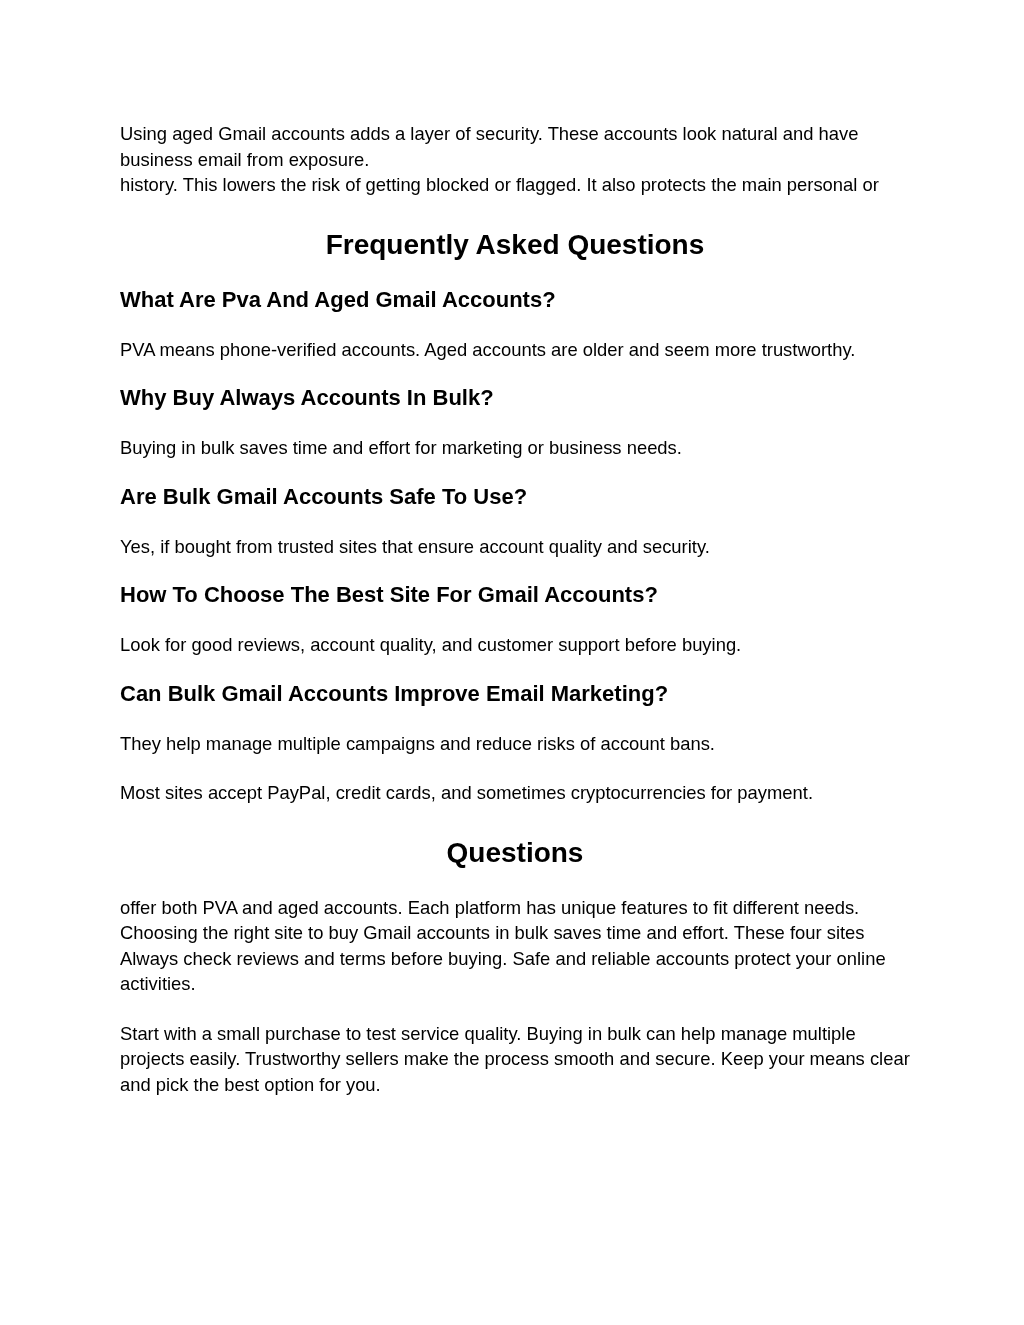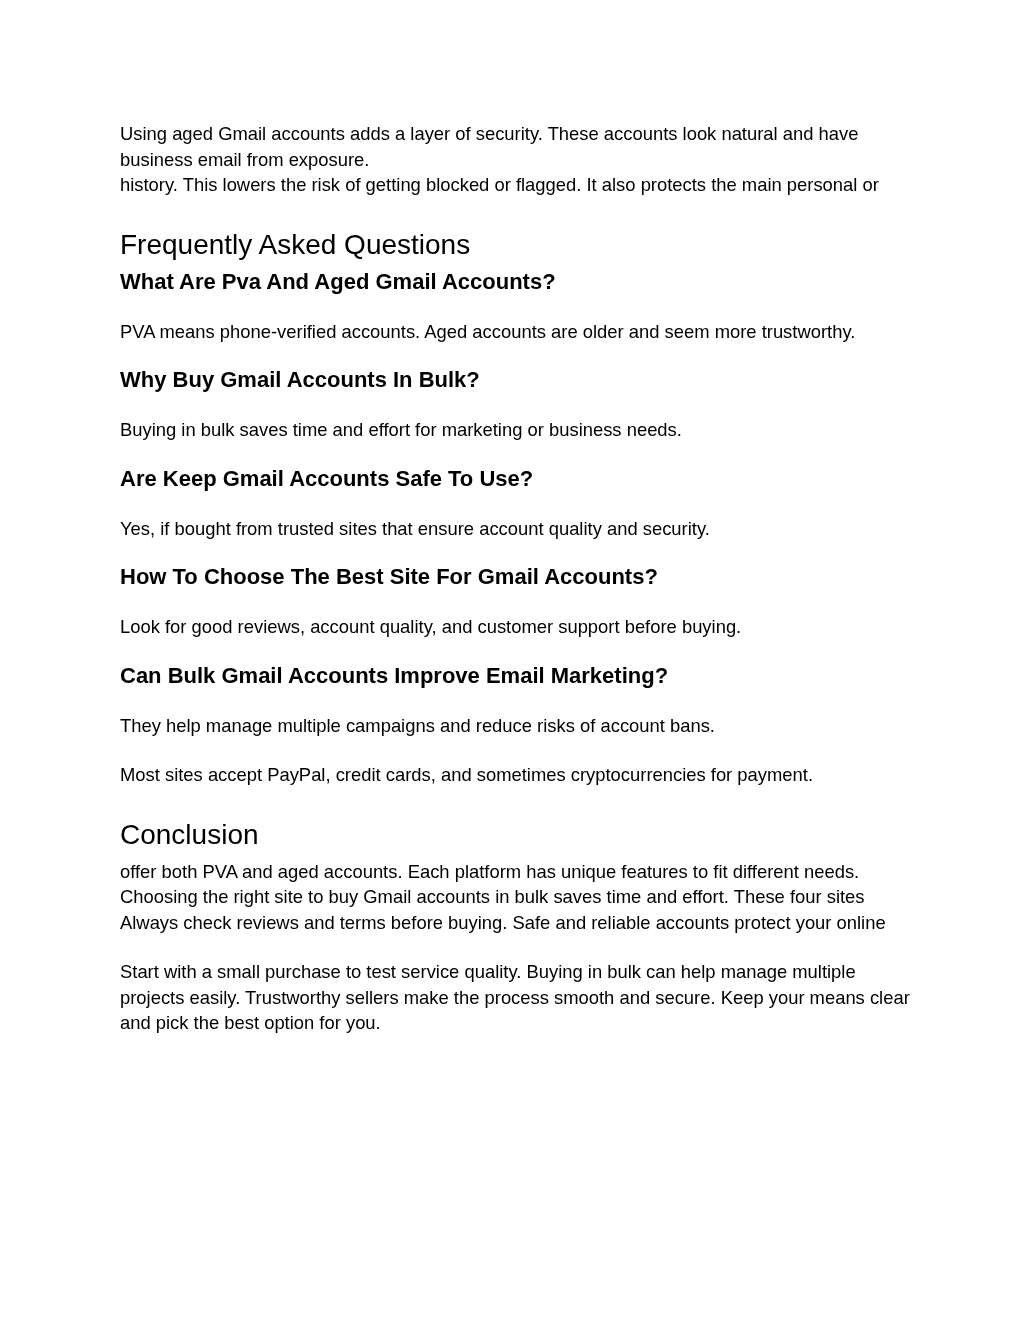--- a/index.html
+++ b/index.html
@@ -30,83 +30,85 @@
   .para:first-child {
     margin-top: 0;
   }
   .para .line {
     white-space: nowrap;
   }
   h1.heading1 {
     margin: 30px 0 0 0;
     font-size: 28px;
     line-height: 34px;
-    font-weight: 400;
+    font-weight: 700;
     white-space: nowrap;
+    text-align: center;
   }
   h2.heading2 {
     margin: 23px 0 0 0;
     font-size: 22px;
     line-height: 26px;
     font-weight: 700;
     white-space: nowrap;
   }
   h1.heading1 + .para,
   h1.heading1 + h2.heading2 {
-    margin-top: 7px;
+    margin-top: 25px;
   }
 </style>
 </head>
 <body>
 
 <div class="page">
 
   <div class="para">
     <div class="line">Using aged Gmail accounts adds a layer of security. These accounts look natural and have</div>
     <div class="line">business email from exposure.</div>
     <div class="line">history. This lowers the risk of getting blocked or flagged. It also protects the main personal or</div>
   </div>
 
   <h1 class="heading1">Frequently Asked Questions</h1>
 
   <h2 class="heading2">What Are Pva And Aged Gmail Accounts?</h2>
   <div class="para">
     <div class="line">PVA means phone-verified accounts. Aged accounts are older and seem more trustworthy.</div>
   </div>
 
-  <h2 class="heading2">Why Buy Gmail Accounts In Bulk?</h2>
+  <h2 class="heading2">Why Buy Always Accounts In Bulk?</h2>
   <div class="para">
     <div class="line">Buying in bulk saves time and effort for marketing or business needs.</div>
   </div>
 
-  <h2 class="heading2">Are Keep Gmail Accounts Safe To Use?</h2>
+  <h2 class="heading2">Are Bulk Gmail Accounts Safe To Use?</h2>
   <div class="para">
     <div class="line">Yes, if bought from trusted sites that ensure account quality and security.</div>
   </div>
 
   <h2 class="heading2">How To Choose The Best Site For Gmail Accounts?</h2>
   <div class="para">
     <div class="line">Look for good reviews, account quality, and customer support before buying.</div>
   </div>
 
   <h2 class="heading2">Can Bulk Gmail Accounts Improve Email Marketing?</h2>
   <div class="para">
     <div class="line">They help manage multiple campaigns and reduce risks of account bans.</div>
   </div>
 
   <div class="para">
     <div class="line">Most sites accept PayPal, credit cards, and sometimes cryptocurrencies for payment.</div>
   </div>
 
-  <h1 class="heading1">Conclusion</h1>
+  <h1 class="heading1">Questions</h1>
 
   <div class="para">
     <div class="line">offer both PVA and aged accounts. Each platform has unique features to fit different needs.</div>
     <div class="line">Choosing the right site to buy Gmail accounts in bulk saves time and effort. These four sites</div>
     <div class="line">Always check reviews and terms before buying. Safe and reliable accounts protect your online</div>
+    <div class="line">activities.</div>
   </div>
 
   <div class="para">
     <div class="line">Start with a small purchase to test service quality. Buying in bulk can help manage multiple</div>
     <div class="line">projects easily. Trustworthy sellers make the process smooth and secure. Keep your means clear</div>
     <div class="line">and pick the best option for you.</div>
   </div>
 
 </div>
 

